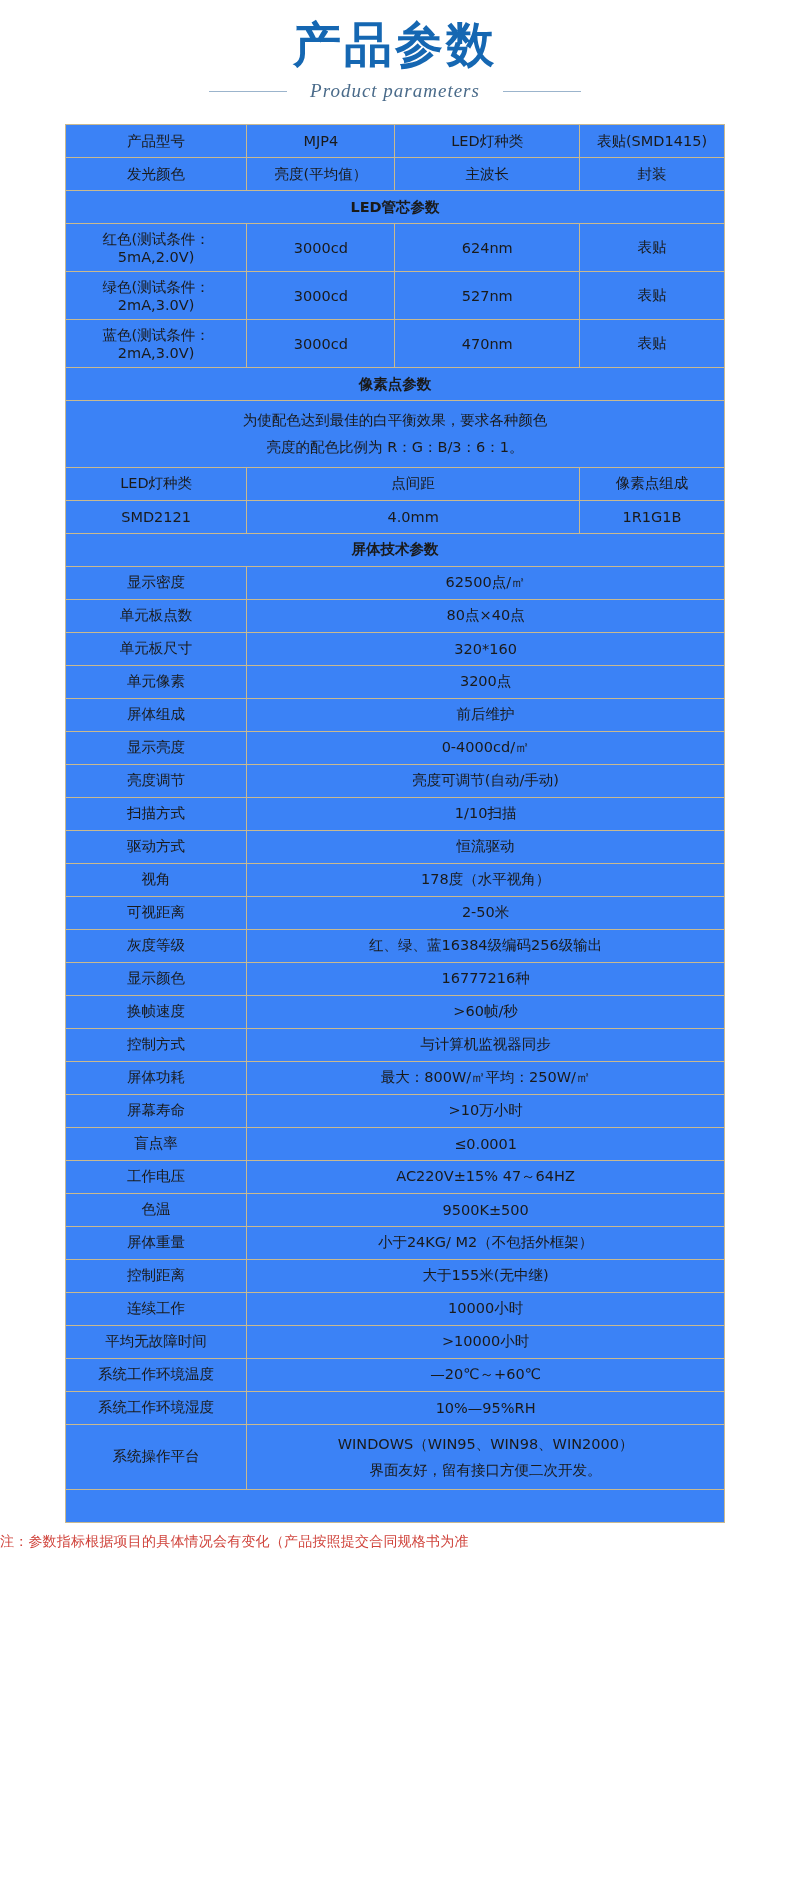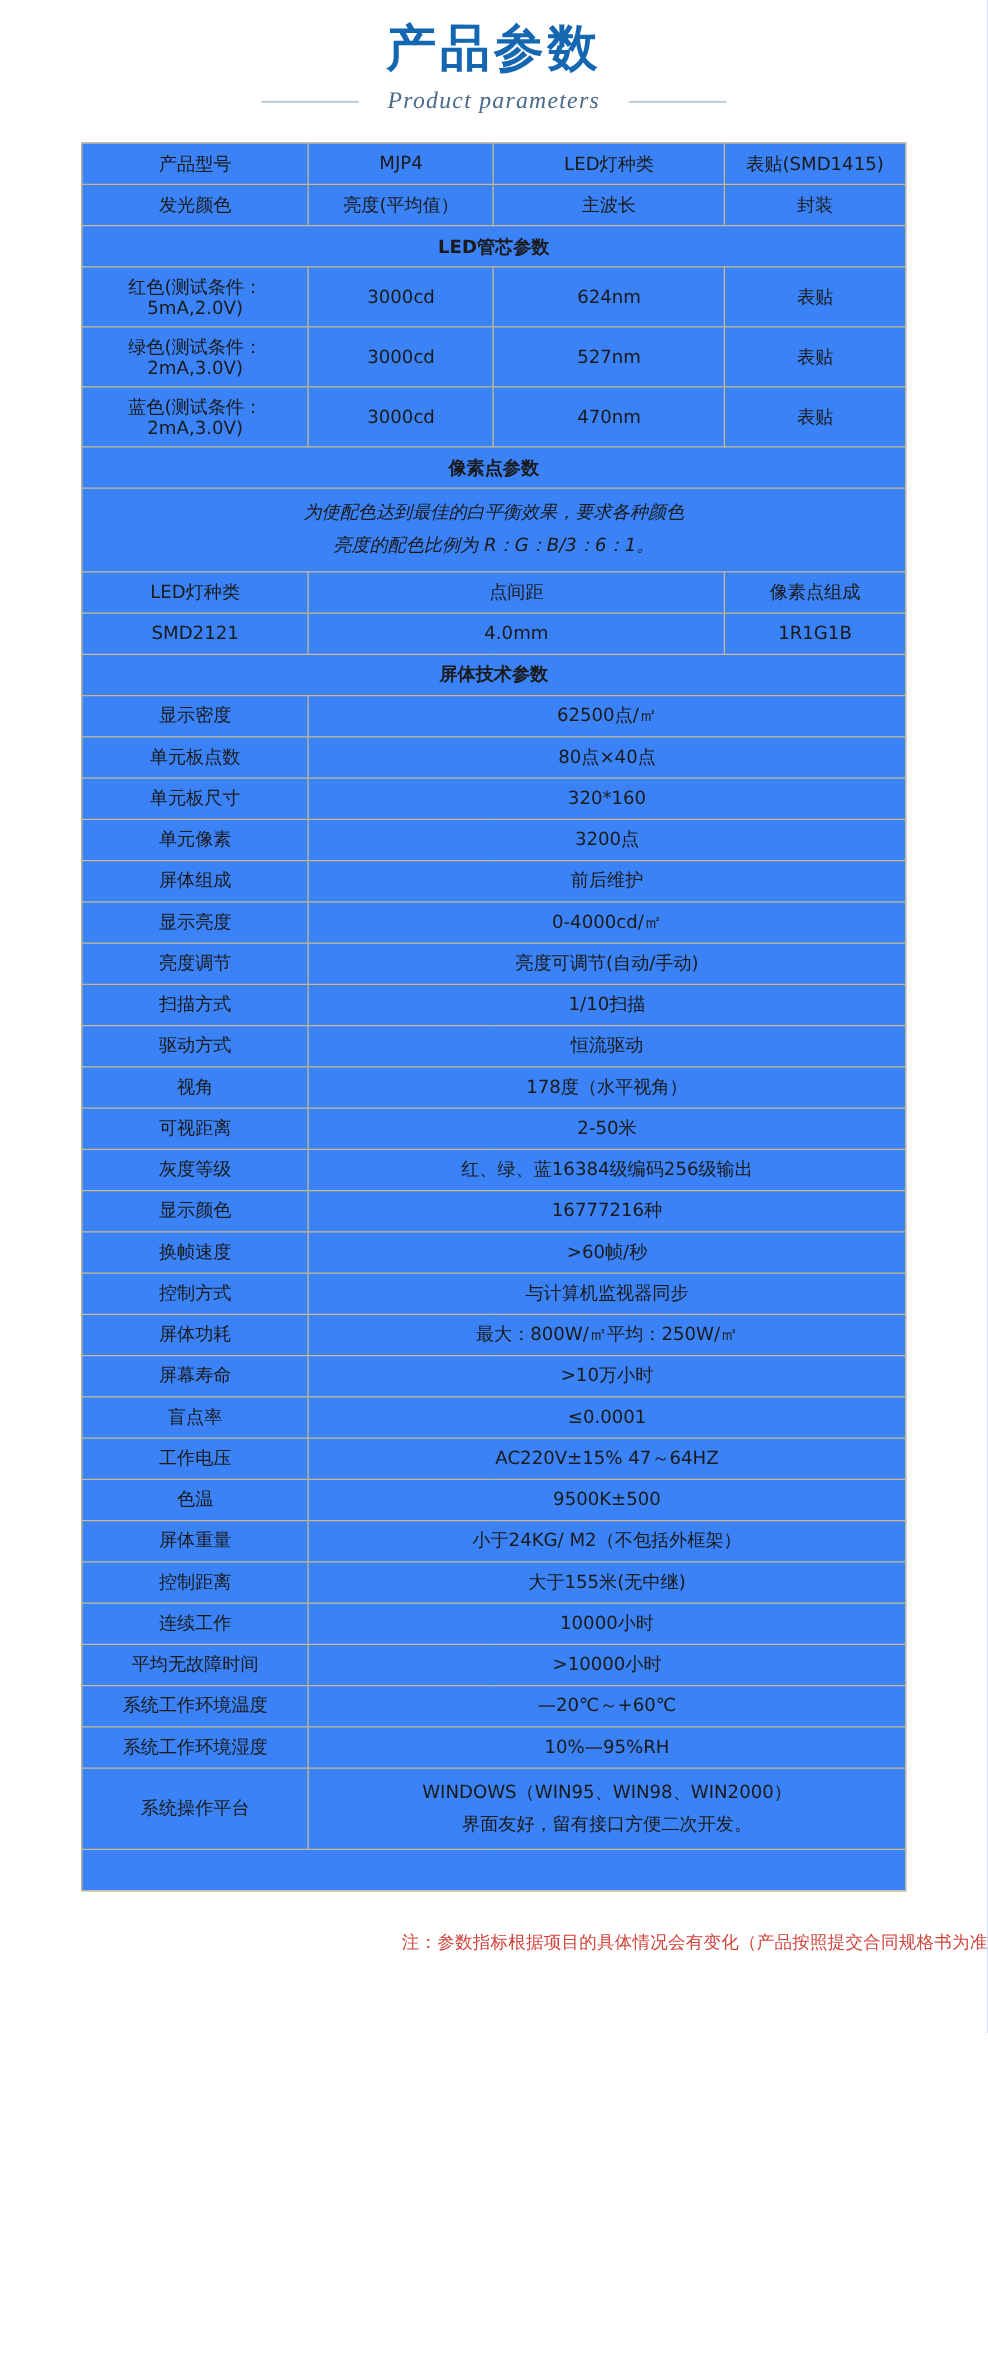--- a/index.html
+++ b/index.html
@@ -14,21 +14,21 @@
     min-height: 1885px;
     position: relative;
   }
 
   
   .header {
     padding-top: 14px;
     text-align: center;
   }
   .header .cn-title {
-    font-size: 40px;
+    font-size: 48px;
     font-weight: bold;
     color: #1567b2;
     letter-spacing: 3px;
     line-height: 1.25;
     font-family: "DejaVu Sans", "Liberation Sans", sans-serif;
   }
   .header .sub-row {
     margin-top: 6px;
     display: flex;
     align-items: center;
@@ -73,35 +73,33 @@
   td.label { font-size: 14.5px; }
   td.section {
     font-weight: bold;
     font-size: 16px;
     height: 36px;
   }
   td.note-block {
     font-size: 14.5px;
     line-height: 1.85;
     padding: 9px 4px;
-    font-style: italic;
   }
   td.big { font-size: 15.5px; margin-top: 16px; }
   td.tall { height: 56px; line-height: 1.8; }
   td.spacer { height: 26px; border-left: 1px solid #c9b98f; border-right: 1px solid #c9b98f; }
 
   
   .footnote {
-    margin-top: 32px;
-    text-align: right;
+    margin-top: 10px;
+    text-align: left;
     color: #d0443c;
     font-size: 14px;
     font-family: "DejaVu Sans", "Liberation Sans", sans-serif;
     letter-spacing: 0.2px;
-    padding-left: 20px;
   }
 </style>
 </head>
 <body>
 
 <div class="header">
   <div class="cn-title">产品参数</div>
   <div class="sub-row">
     <span class="rule"></span>
     <span class="en-title">Product parameters</span>

